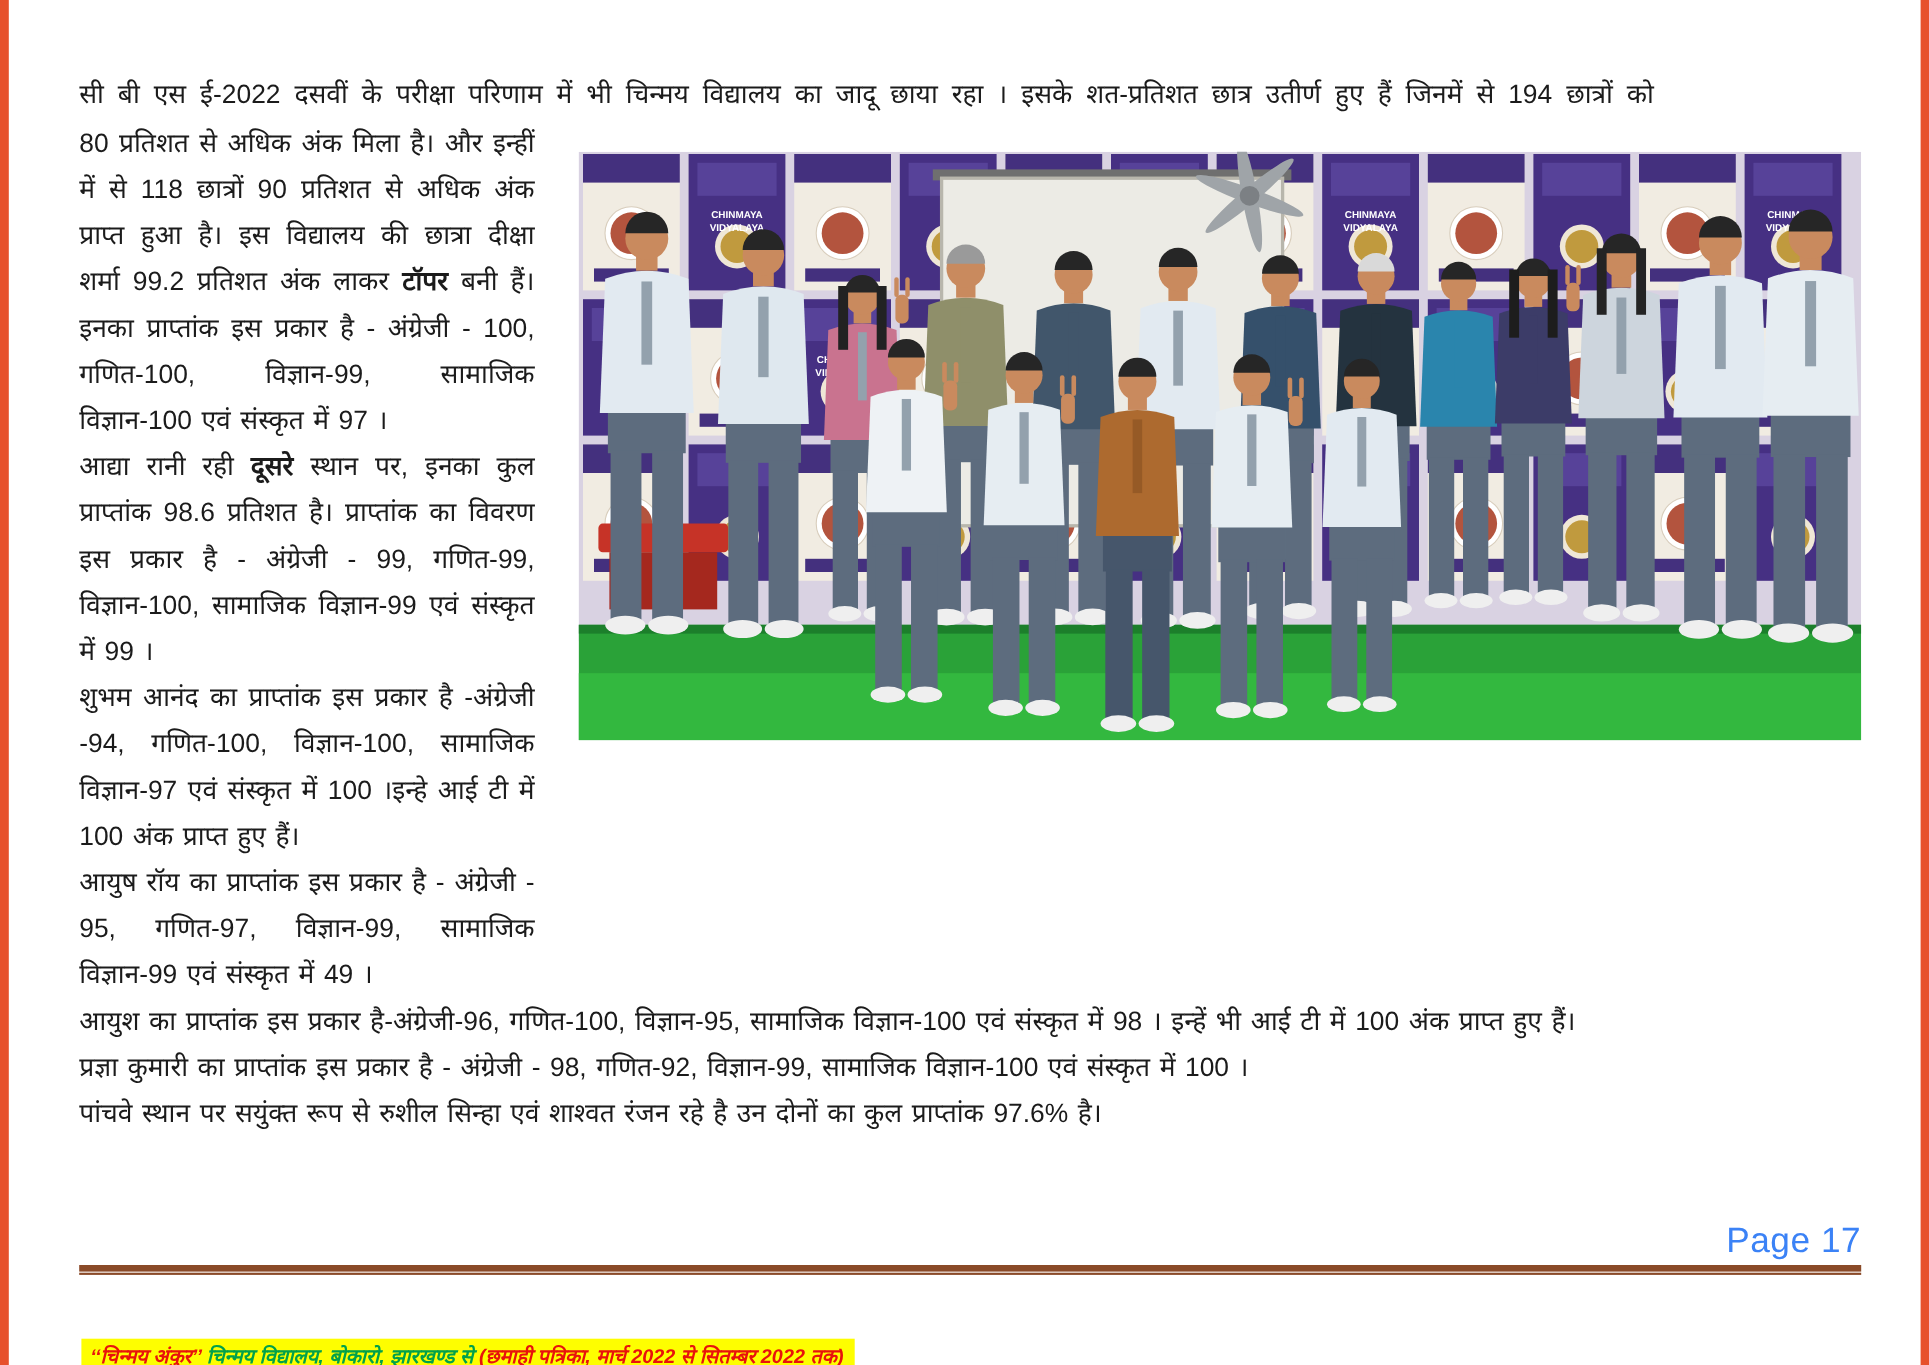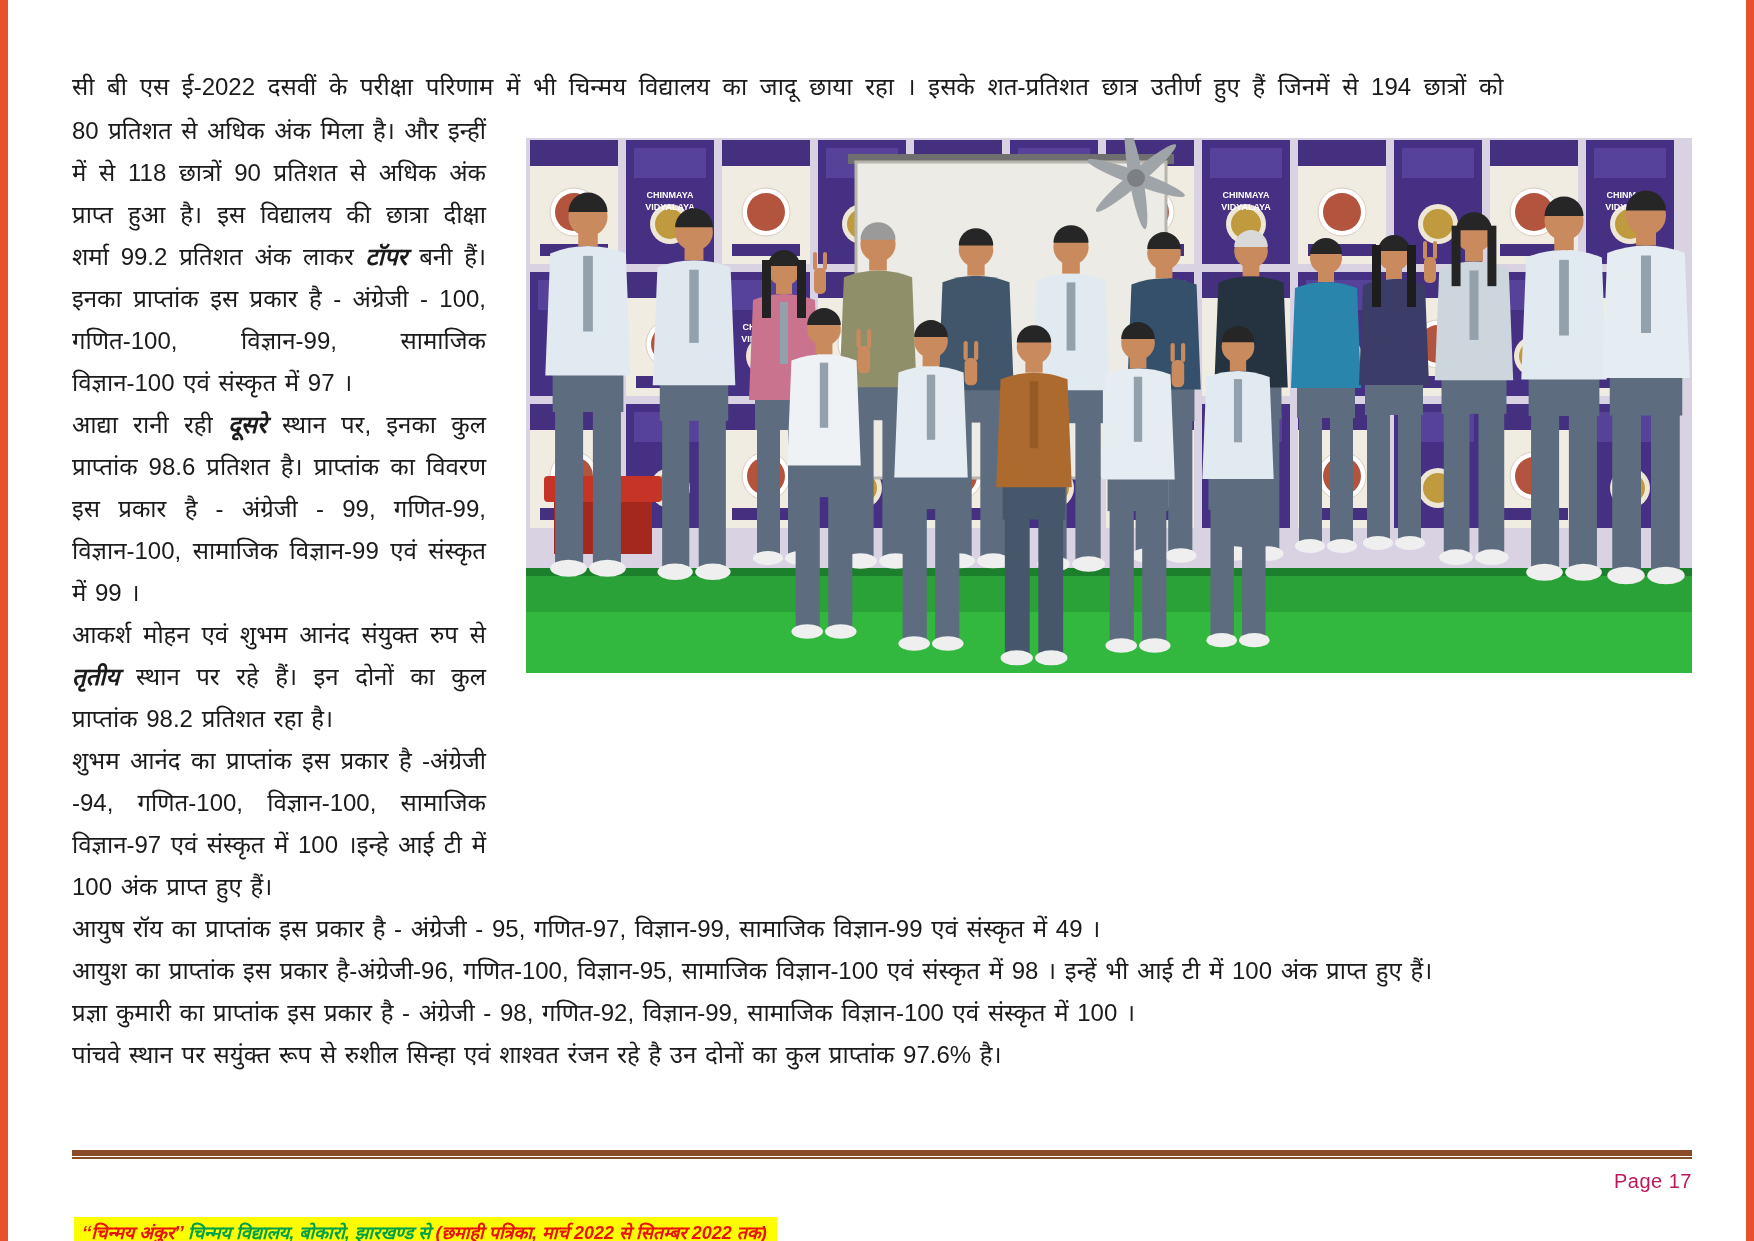--- a/index.html
+++ b/index.html
@@ -17,21 +17,21 @@
 
   .content{position:absolute;left:72px;top:64px;width:1620px;}
   .intro{
     font-size:24px;line-height:46px;margin:0;
     white-space:nowrap;overflow:hidden;word-spacing:6px;
   }
   .flow p{
     font-size:24px;line-height:42px;margin:0;
     text-align:justify;word-spacing:2px;
   }
-  .flow b{font-weight:bold;font-style:italic;}
+  .flow b{font-weight:bold;}
   .photo{
     float:right;
     width:1166px;height:687px;      
     margin:28px 0 0 40px;
     position:relative;
   }
   .photo svg{position:absolute;top:0;left:0;width:1166px;height:535px;display:block;}
 
   .footer-rule{
     position:absolute;left:72px;width:1620px;top:1150px;
@@ -45,22 +45,22 @@
     display:inline-block;
     background:#fefe00;
     padding:3px 10px 5px 8px;
     font-size:18px;font-weight:bold;
     white-space:nowrap;
     font-style:italic;
   }
   .f-red{color:#e8130c;}
   .f-green{color:#00a14b;}
   .page-num{
-    position:absolute;right:62px;top:1170px;
-    font-size:20px;color:#be185d;letter-spacing:0.5px;
+    position:absolute;right:62px;top:1109px;
+    font-size:32px;color:#3b82f6;letter-spacing:0.5px;
   }
   .tiny-poster{font-size:9px;font-weight:bold;fill:#ffffff;text-anchor:middle;
     font-family:"Liberation Sans","DejaVu Sans",sans-serif;}
 </style>
 </head>
 <body>
 
 <div class="edge left"></div>
 <div class="edge right"></div>
 
@@ -241,21 +241,20 @@
             <use href="#vhand" x="38" y="62"></use>
           </g>
         <g transform="translate(712 186) scale(1.02)" style="--s:#e2eaf1">
             <use href="#boy"></use>
           </g>
       </svg>
     </div>
 
     <p><span>80 प्रतिशत से अधिक अंक मिला है। और इन्हीं में से 118 छात्रों 90 प्रतिशत से अधिक अंक प्राप्त हुआ है। इस विद्यालय की छात्रा दीक्षा शर्मा 99.2 प्रतिशत अंक लाकर </span><b>टॉपर</b><span> बनी हैं। इनका प्राप्तांक इस प्रकार है - अंग्रेजी - 100, गणित-100, विज्ञान-99, सामाजिक विज्ञान-100 एवं संस्कृत में 97 ।</span></p>
     <p><span>आद्या रानी रही </span><b>दूसरे</b><span> स्थान पर, इनका कुल प्राप्तांक 98.6 प्रतिशत है। प्राप्तांक का विवरण इस प्रकार है - अंग्रेजी - 99, गणित-99, विज्ञान-100, सामाजिक विज्ञान-99 एवं संस्कृत में 99 ।</span></p>
-    <p><span>आकर्श मोहन एवं शुभम आनंद संयुक्त रुप से </span><b>तृतीय</b><span> स्थान पर रहे हैं। इन दोनों का कुल प्राप्तांक 98.2 प्रतिशत रहा है।</span></p>
     <p>शुभम आनंद का प्राप्तांक इस प्रकार है -अंग्रेजी -94, गणित-100, विज्ञान-100, सामाजिक विज्ञान-97 एवं संस्कृत में 100 ।इन्हे आई टी में 100 अंक प्राप्त हुए हैं।</p>
     <p>आयुष रॉय का प्राप्तांक इस प्रकार है - अंग्रेजी - 95, गणित-97, विज्ञान-99, सामाजिक विज्ञान-99 एवं संस्कृत में 49 ।</p>
     <p>आयुश का प्राप्तांक इस प्रकार है-अंग्रेजी-96, गणित-100, विज्ञान-95, सामाजिक विज्ञान-100 एवं संस्कृत में 98 । इन्हें भी आई टी में 100 अंक प्राप्त हुए हैं।</p>
     <p>प्रज्ञा कुमारी का प्राप्तांक इस प्रकार है - अंग्रेजी - 98, गणित-92, विज्ञान-99, सामाजिक विज्ञान-100 एवं संस्कृत में 100 ।</p>
     <p>पांचवे स्थान पर सयुंक्त रूप से रुशील सिन्हा एवं शाश्वत रंजन रहे है उन दोनों का कुल प्राप्तांक 97.6% है।</p>
   </div>
 </div>
 
 <div class="footer-rule"></div>
 <div class="footer-bar"><span class="f-red">‘‘चिन्मय अंकुर’’</span><span class="f-green"> चिन्मय विद्यालय, बोकारो, झारखण्ड से </span><span class="f-red">(छमाही पत्रिका, मार्च 2022 से सितम्बर 2022 तक)</span></div>

